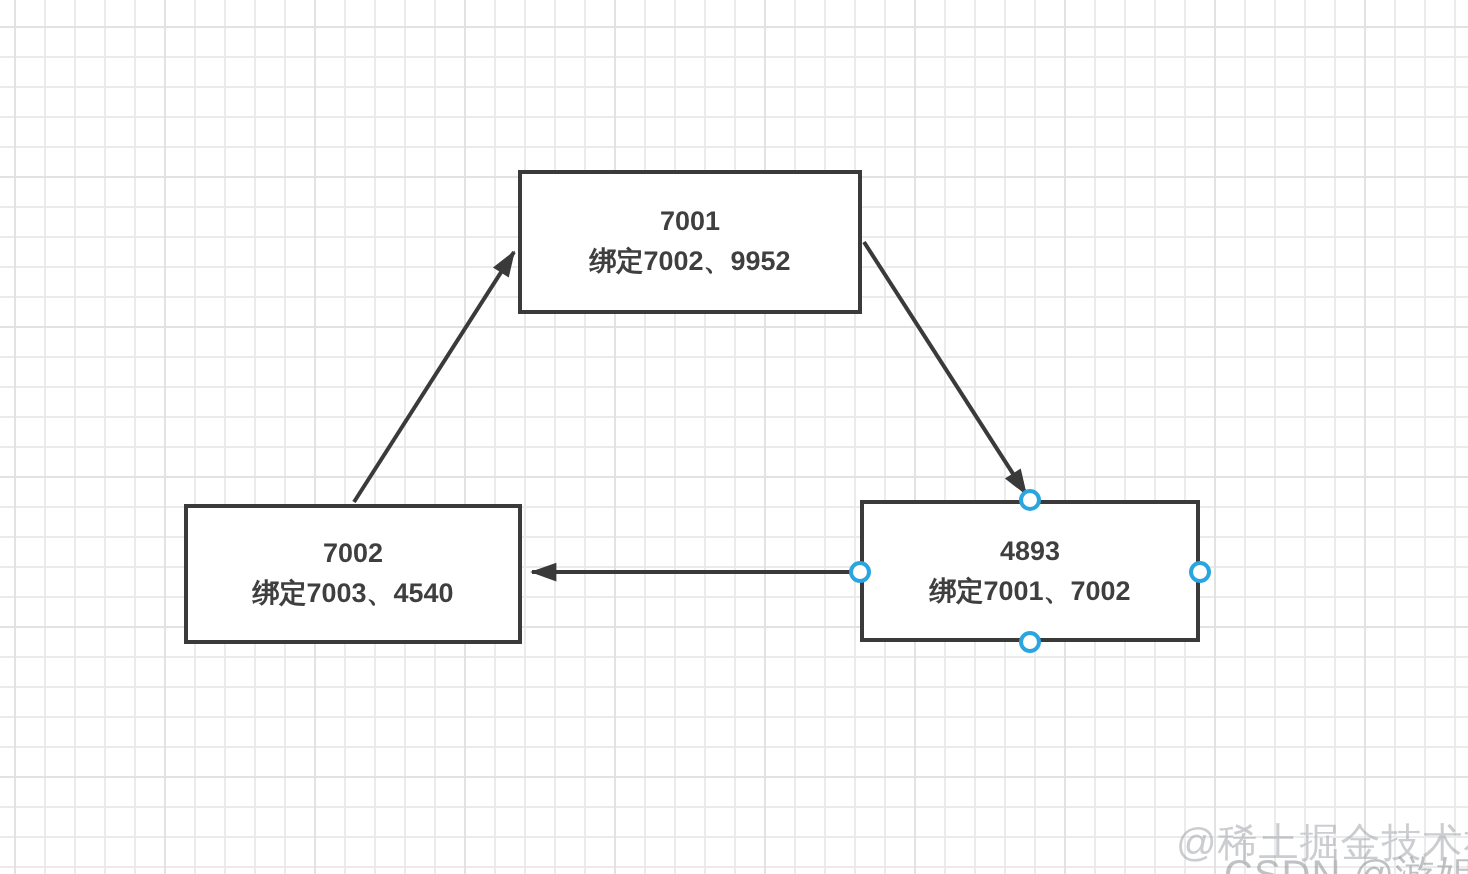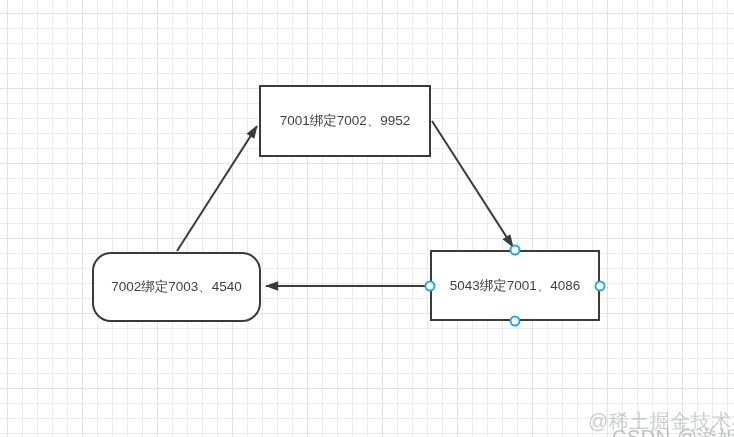--- a/index.html
+++ b/index.html
@@ -21,52 +21,53 @@
   .edges-layer{
     position:absolute;left:0;top:0;width:734px;height:437px;
     z-index:3;pointer-events:none;
   }
   .edge{stroke:var(--stroke);stroke-width:2;}
   .handle{fill:#ffffff;stroke:var(--handle);stroke-width:2;}
   .node{
     position:absolute;z-index:2;
     background:var(--node-fill);
     border:2px solid var(--stroke);
-    display:flex;flex-direction:row;align-items:center;justify-content:center;
+    display:flex;flex-direction:column;align-items:center;justify-content:center;
     color:var(--text);
     font-size:13.5px;line-height:20px;
     text-align:center;
     cursor:default;
+    font-weight:bold;
   }
   .watermark{
     position:absolute;left:588px;top:404px;width:146px;height:30px;
     z-index:4;font-size:20px;white-space:nowrap;
   }
   .watermark span{position:absolute;letter-spacing:0.5px;}
   .wm-juejin{left:0;top:4px;color:var(--wm1);}
   .wm-csdn{left:24px;top:20px;color:var(--wm2);}
 </style>
 </head>
 <body>
 
 <div class="canvas">
 
   <div class="node" style="left: 259px; top: 85px; width: 172px; height: 72px;">
     <div>7001</div>
     <div>绑定7002、9952</div>
   </div>
 
-  <div class="node" style="left: 92px; top: 252px; width: 169px; height: 70px; border-radius: 19px;">
+  <div class="node" style="left: 92px; top: 252px; width: 169px; height: 70px;">
     <div>7002</div>
     <div>绑定7003、4540</div>
   </div>
 
   <div class="node" style="left: 430px; top: 250px; width: 170px; height: 71px;">
-    <div>5043</div>
-    <div>绑定7001、4086</div>
+    <div>4893</div>
+    <div>绑定7001、7002</div>
   </div>
 
   <svg class="edges-layer" width="734" height="437" viewBox="0 0 734 437" xmlns="http://www.w3.org/2000/svg">
     <defs>
       <marker id="arrow" viewBox="0 0 16 16" refX="14" refY="8" markerWidth="15" markerHeight="15" markerUnits="userSpaceOnUse" orient="auto">
         <path d="M1,3 L15,8 L1,13 Z" fill="#3a3a3a"></path>
       </marker>
     </defs>
     <line class="edge" marker-end="url(#arrow)" x1="177" y1="251" x2="257" y2="126"></line>
     <line class="edge" marker-end="url(#arrow)" x1="432" y1="121" x2="513" y2="247"></line>

